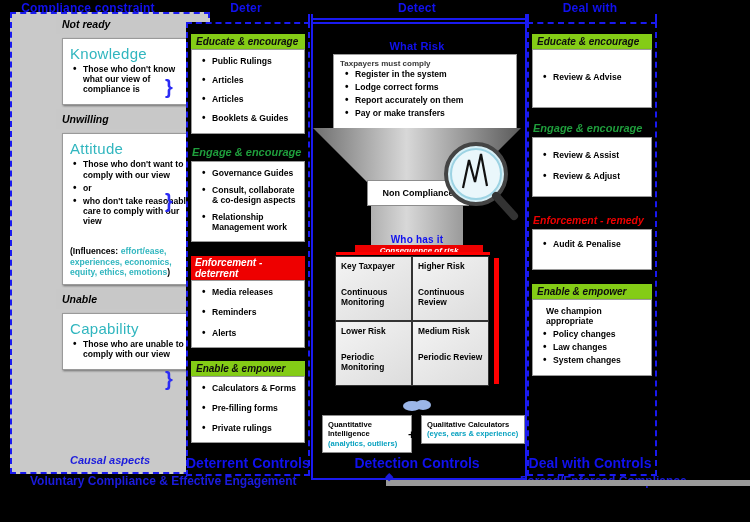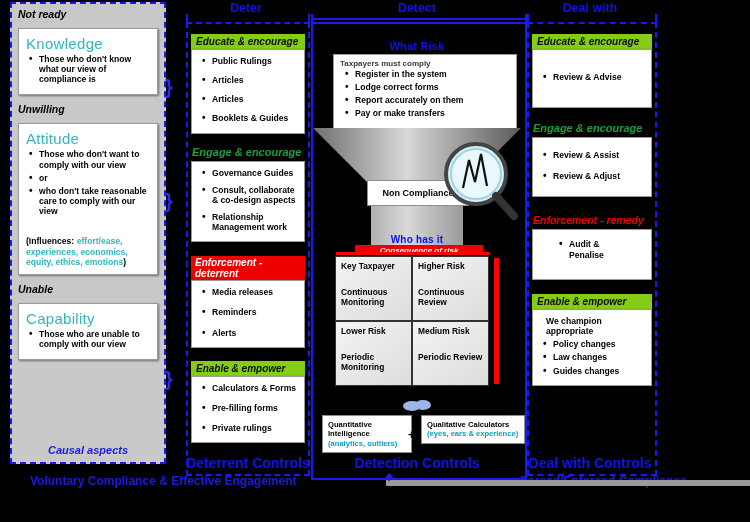--- a/index.html
+++ b/index.html
@@ -25,21 +25,21 @@
   .greenhdr{background:#84cc16;color:#0d0d0d;font-weight:bold;font-style:italic;
             font-size:10px;padding:2px 5px;}
   .greenital{color:#1f9e3c;font-weight:bold;font-style:italic;font-size:11px;}
   .redhdr{background:#ee0000;color:#ffffff;font-weight:bold;font-style:italic;
           font-size:10px;padding:1px 4px;}
   .redital{color:#ee0000;font-weight:bold;font-style:italic;font-size:10.5px;}
   .bottomlbl{color:#1111ee;font-weight:bold;font-size:14px;text-align:center;white-space:nowrap;}
   .footlbl{color:#1b1bdd;font-weight:bold;font-size:12px;white-space:nowrap;}
 
   
-  #leftcol{left:10px;top:2px;width:152px;height:458px;background:#c9c9c9;}
+  #leftcol{left:10px;top:12px;width:152px;height:458px;background:#c9c9c9;padding-left:44px;}
   .lbox{margin:4px 6px;padding:6px 7px 7px 7px;}
 
   
   .midcol{background:#000;}
   .lstbox{margin:0;padding:6px 7px;}
 
   
   #centrecol{left:311px;top:18px;width:212px;height:458px;}
   .nonc{background:#fff;border:1px solid #8d8d8d;color:#000;font-weight:bold;
         font-size:9px;text-align:center;padding:7px 4px;}
@@ -244,33 +244,33 @@
 
     <div class="greenital" style="margin:14px 3px 3px 4px;">Engage &amp; encourage</div>
     <div class="whitebox lstbox" style="margin:0 3px;padding:12px 7px;">
       <ul class="b">
         <li style="margin-bottom:11px">Review &amp; Assist</li>
         <li>Review &amp; Adjust</li>
       </ul>
     </div>
 
     <div class="redital" style="margin:17px 3px 3px 4px;">Enforcement - remedy</div>
-    <div class="whitebox lstbox" style="margin:0 3px;padding:9px 23px;">
+    <div class="whitebox lstbox" style="margin:0 3px;padding:9px 7px;">
       <ul class="b">
         <li style="margin-bottom:10px">Audit &amp; Penalise</li>
       </ul>
     </div>
 
     <div class="greenhdr" style="margin:14px 3px 0 3px;">Enable &amp; empower</div>
     <div class="whitebox lstbox" style="margin:0 3px;">
       <div style="font-size:8.6px;font-weight:bold;line-height:1.2;margin:0 0 3px 6px;">We champion appropriate</div>
       <ul class="b">
         <li>Policy changes</li>
         <li>Law changes</li>
-        <li>Guides changes</li>
+        <li>System changes</li>
       </ul>
     </div>
   </div>
   <div class="abs bottomlbl" style="left:527px;top:455px;width:126px;">Deal with Controls</div>
 
 
   <div class="abs footlbl" style="left:30px;top:474px;">Voluntary Compliance &amp; Effective Engagement</div>
   <div class="abs footlbl" style="left:520px;top:474px;">Forced/Enforced Compliance</div>
   <div class="abs" style="left:386px;top:480px;width:450px;height:6px;background:#9a9a9a;"></div>
   <div class="abs" style="left:385px;top:470px;color:#1b1bdd;font-size:11px;">◆</div>

